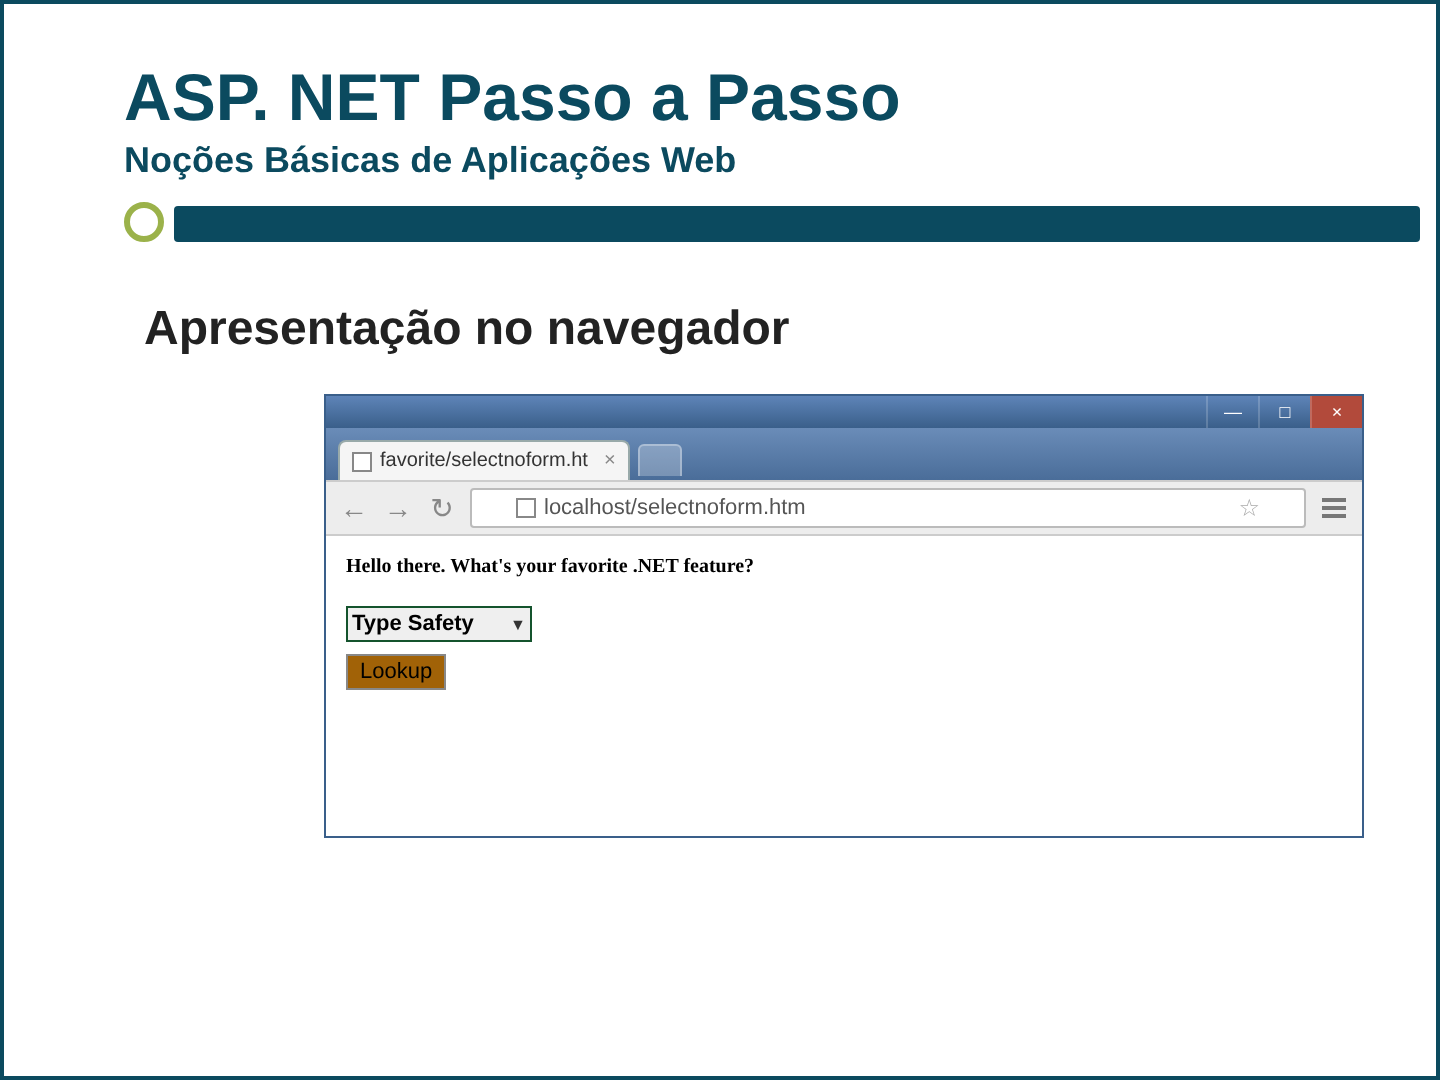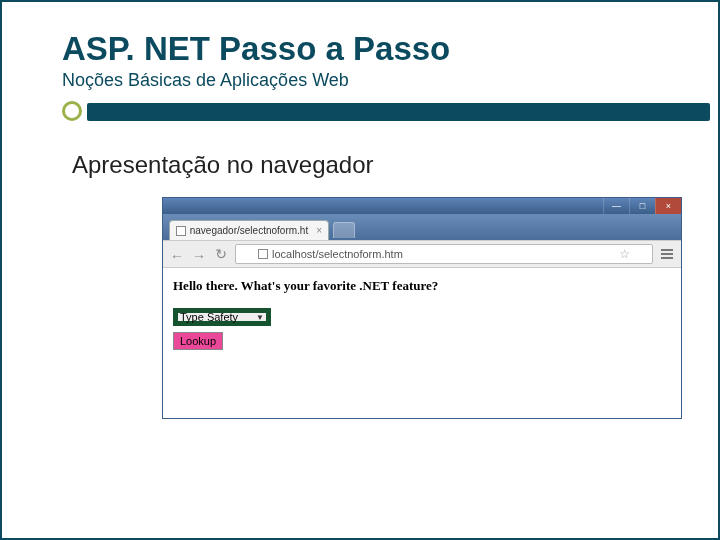--- a/index.html
+++ b/index.html
@@ -17,21 +17,21 @@
   }
   .title {
     font-size: 33px;
     font-weight: bold;
     color: #0b4a5f;
     margin-bottom: 2px;
     font-family: Arial, sans-serif;
   }
   .subtitle {
     font-size: 18px;
-    font-weight: normal;
+    font-weight: bold;
     color: #0b4a5f;
     margin-bottom: 4px;
   }
   .bar-wrap { position: relative; height: 36px; margin-bottom: 20px; }
   .bar {
     position: absolute;
     left: 25px;
     right: -30px;
     top: 8px;
     height: 18px;
@@ -41,21 +41,21 @@
   .bullet-dot {
     position: absolute;
     left: 0; top: 6px;
     width: 20px; height: 20px;
     border: 3px solid #9bb24a;
     border-radius: 50%;
     background: #fff;
   }
   .section-heading {
     font-size: 24px;
-    font-weight: normal;
+    font-weight: bold;
     color: #222;
     margin-left: 10px;
     margin-bottom: 18px;
   }
   
   .browser {
     width: 520px;
     margin-left: 100px;
     border: 1px solid #3a5f8a;
     background: #fff;
@@ -156,41 +156,42 @@
   .omnibox .star { color: #aaa; font-size: 12px; }
   .menu-icon { display: flex; flex-direction: column; gap: 2px; padding: 2px; }
   .menu-icon span { width: 12px; height: 2px; background: #777; display: block; }
   .page-body {
     padding: 10px 10px 30px 10px;
     min-height: 150px;
   }
   .page-heading {
     font-family: "Times New Roman", serif;
     font-weight: bold;
-    font-size: 13px;
+    font-size: 10px;
     color: #000;
     margin-bottom: 14px;
   }
   .dropdown {
     font-size: 11px;
-    border: 5px solid #14532d;
+    border: 1px solid #14532d;
     background: #efefef;
     padding: 1px 2px;
     display: inline-flex;
     align-items: center;
     gap: 18px;
     height: 18px;
     margin-bottom: 4px;
+    font-weight: bold;
   }
   .dropdown .caret { font-size: 8px; color: #333; }
   .lookup-btn {
     display: inline-block;
     font-size: 11px;
     border: 1px solid #888;
-    background: #ec4899;
+    background: #a16207;
     padding: 1px 6px;
     height: 18px;
     line-height: 14px;
     margin-top: 2px;
   }
 </style>
 </head>
 <body>
 
 <div class="slide">
@@ -204,21 +205,21 @@
 
   <div class="browser">
     <div class="win-titlebar">
       <div class="win-btn">—</div>
       <div class="win-btn">□</div>
       <div class="win-btn close">×</div>
     </div>
     <div class="tabstrip">
       <div class="tab">
         <span class="favicon"></span>
-        <span>navegador/selectnoform.ht</span>
+        <span>favorite/selectnoform.ht</span>
         <span class="tab-close">×</span>
       </div>
       <div class="newtab"></div>
     </div>
     <div class="toolbar">
       <div class="nav-arrow">←</div>
       <div class="nav-arrow">→</div>
       <div class="reload">↻</div>
       <div class="omnibox">
         <span class="globe"></span>

